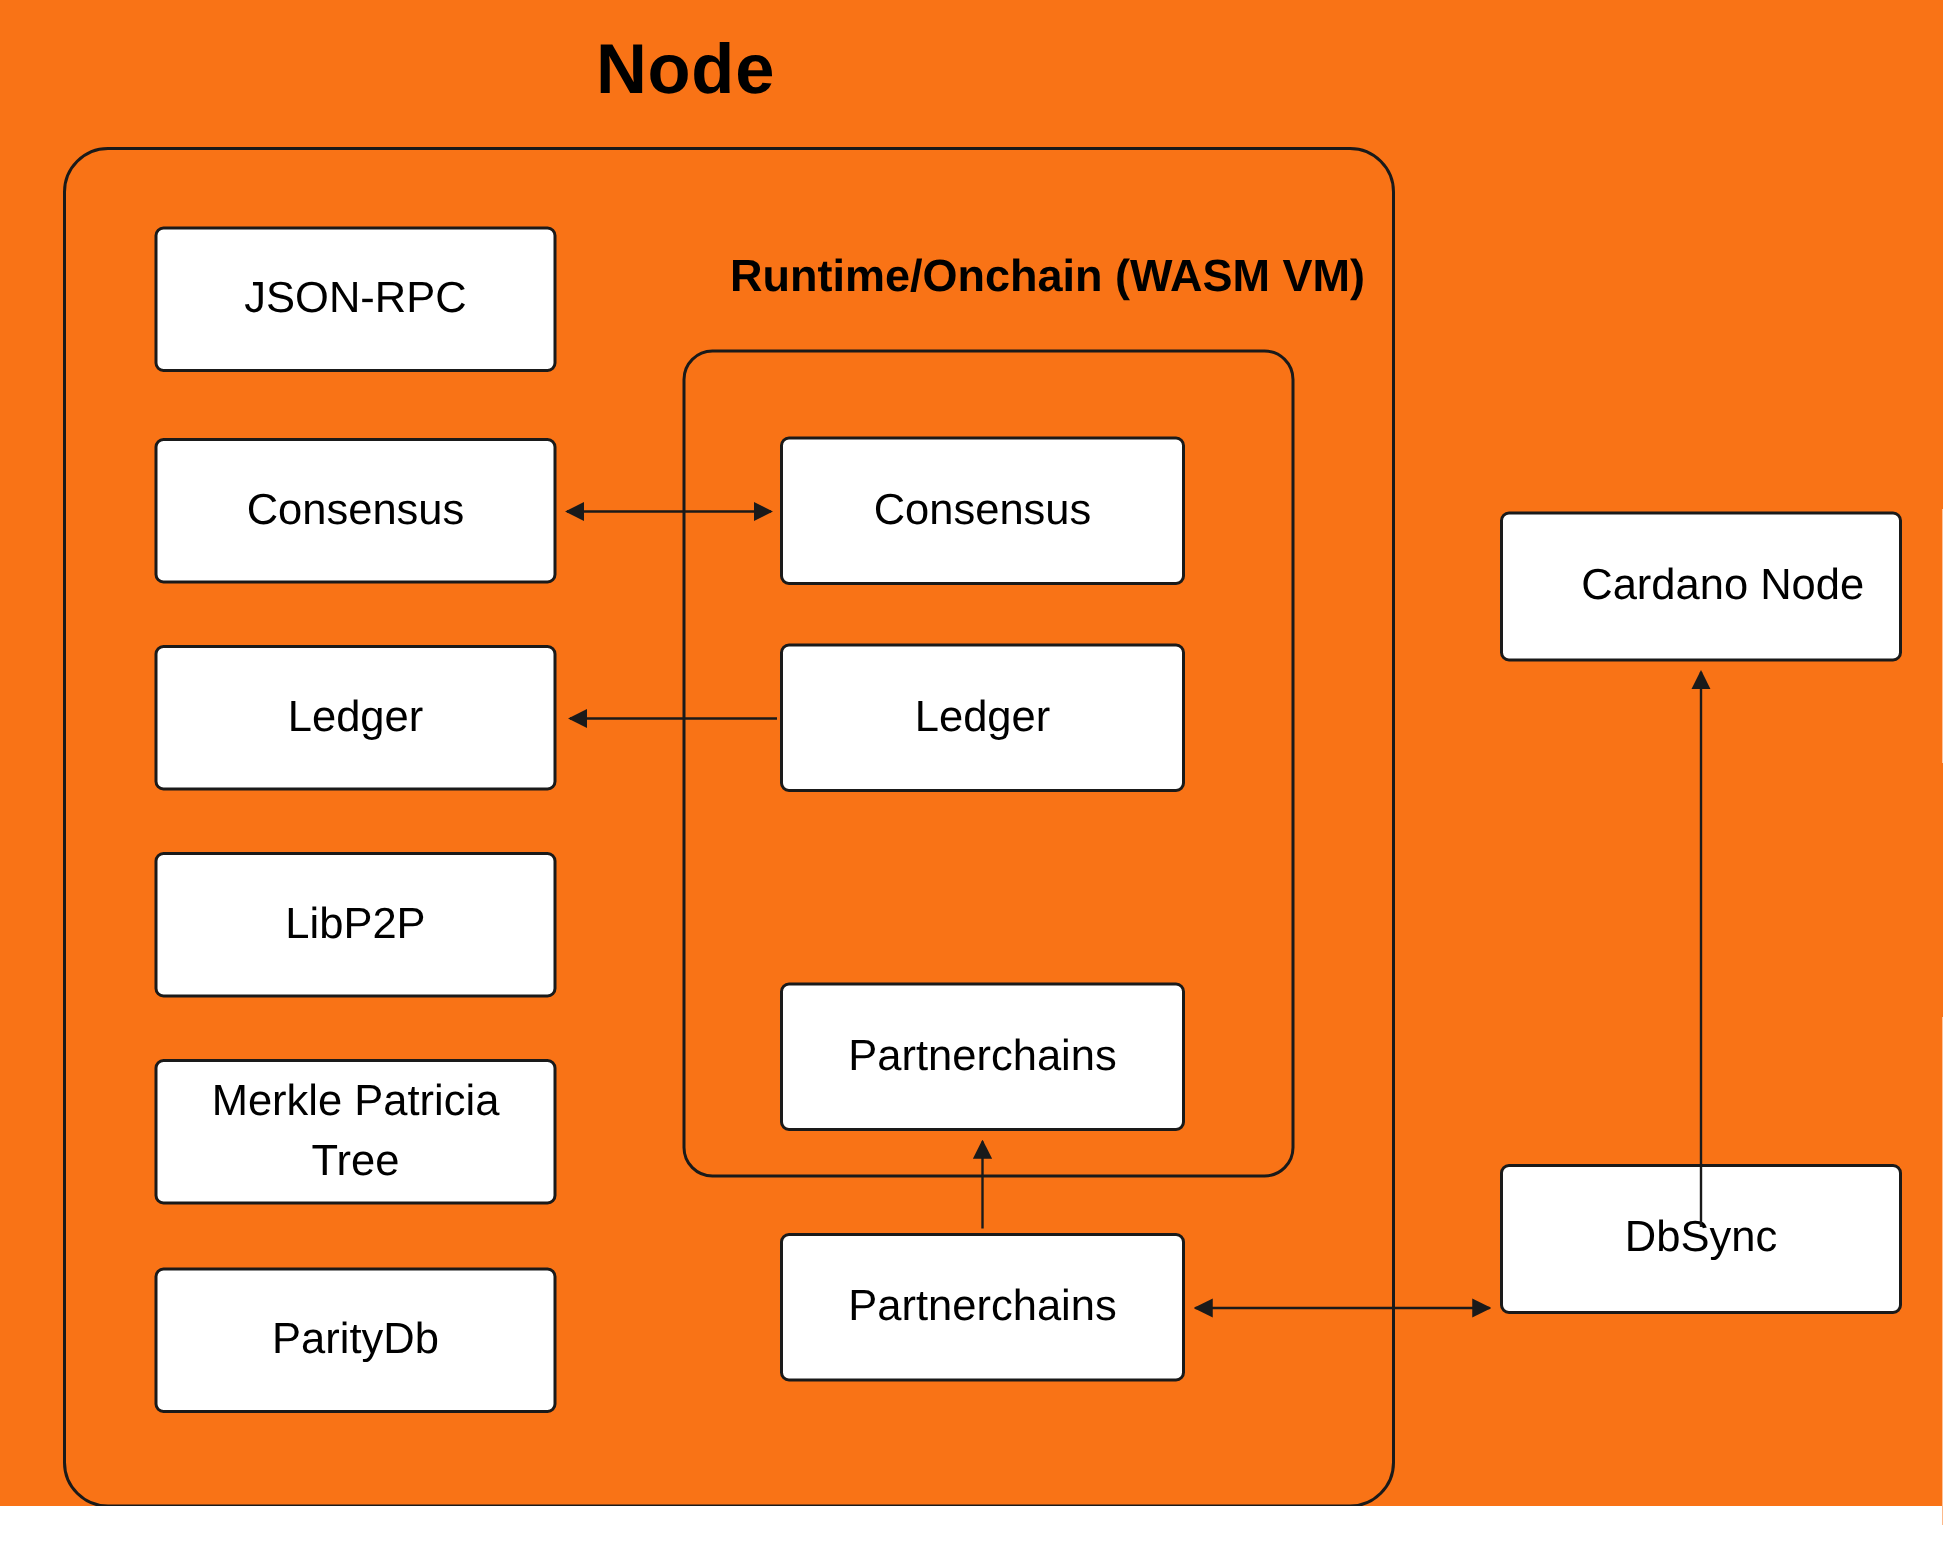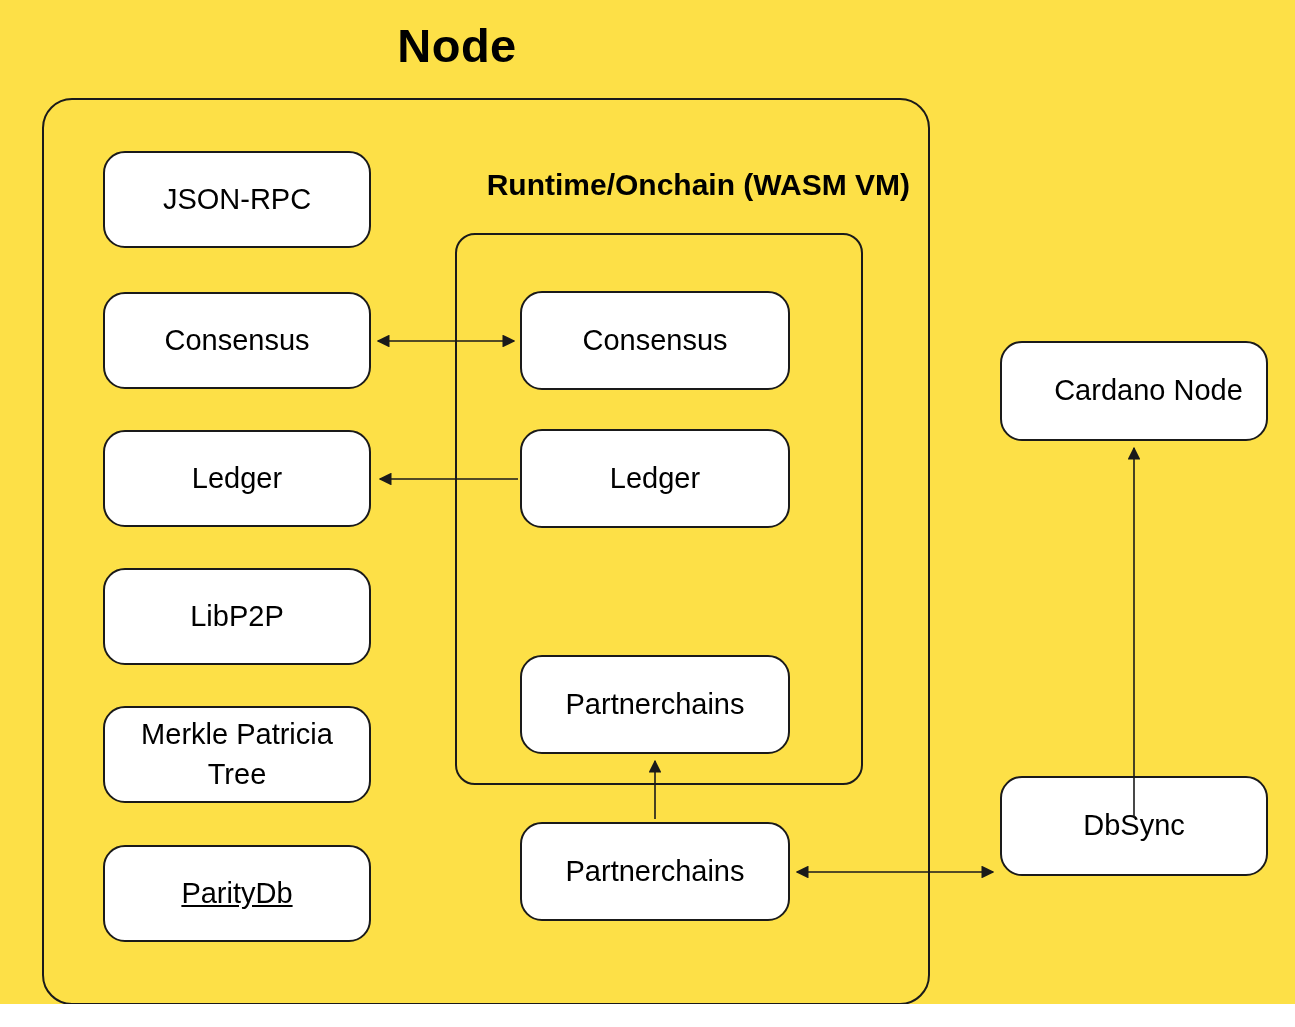--- a/index.html
+++ b/index.html
@@ -6,21 +6,21 @@
     margin: 0;
     padding: 0;
     background: #ffffff;
     font-family: "Liberation Sans", sans-serif;
     color: #000000;
   }
   .canvas {
     position: relative;
     width: 1295px;
     height: 1004px;
-    background: #fde047;
+    background: #f97316;
     overflow: hidden;
   }
   .diagram-title {
     position: absolute;
     left: 42px;
     top: 18px;
     width: 830px;
     text-align: center;
     font-size: 47px;
     font-weight: bold;
@@ -51,38 +51,38 @@
     left: 410px;
     top: 168px;
     width: 500px;
     text-align: right;
     font-size: 30px;
     font-weight: bold;
   }
   .box {
     position: absolute;
     border: 2px solid #1a1a1a;
-    border-radius: 22px;
+    border-radius: 6px;
     background: #ffffff;
     box-sizing: border-box;
     display: flex;
     align-items: center;
     justify-content: center;
     text-align: center;
     font-size: 29px;
     line-height: 1.35;
     padding: 0 14px;
   }
   
   .b-jsonrpc   { left: 103px; top: 151px; width: 268px; height: 97px; }
   .b-consensus-l { left: 103px; top: 292px; width: 268px; height: 97px; }
   .b-ledger-l  { left: 103px; top: 430px; width: 268px; height: 97px; }
   .b-libp2p    { left: 103px; top: 568px; width: 268px; height: 97px; }
   .b-merkle    { left: 103px; top: 706px; width: 268px; height: 97px; }
-  .b-paritydb  { left: 103px; top: 845px; width: 268px; height: 97px; text-decoration: underline; }
+  .b-paritydb  { left: 103px; top: 845px; width: 268px; height: 97px; }
   
   .b-consensus-r { left: 520px; top: 291px; width: 270px; height: 99px; }
   .b-ledger-r    { left: 520px; top: 429px; width: 270px; height: 99px; }
   .b-partner-r   { left: 520px; top: 655px; width: 270px; height: 99px; }
   
   .b-partner-n   { left: 520px; top: 822px; width: 270px; height: 99px; }
   .b-cardano     { left: 1000px; top: 341px; width: 268px; height: 100px; padding-left: 43px; }
   .b-dbsync      { left: 1000px; top: 776px; width: 268px; height: 100px; }
 
   .arrow-layer {

